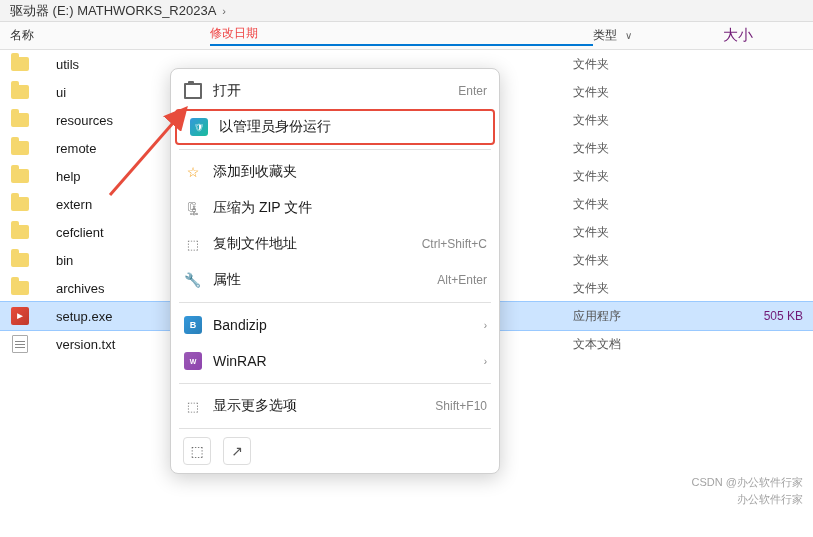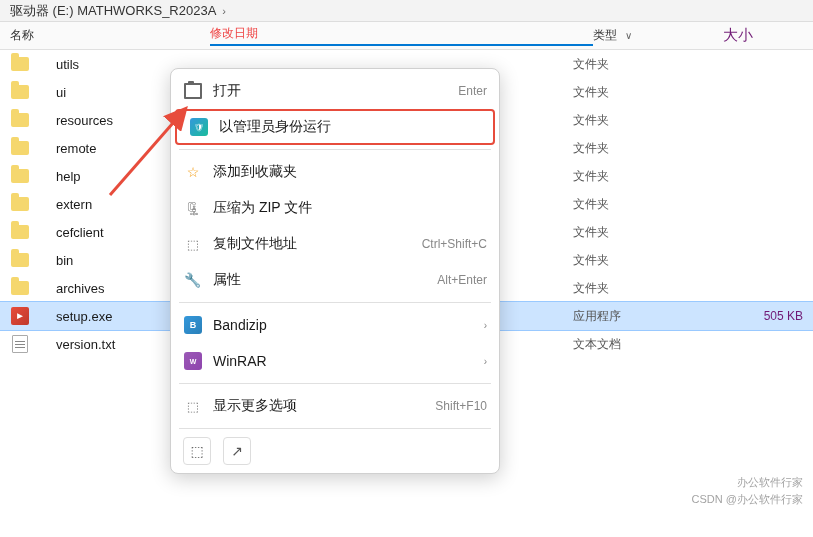--- a/index.html
+++ b/index.html
@@ -554,15 +554,15 @@
 
   <defs>
     <marker id="arrowhead" markerWidth="8" markerHeight="8" refX="4" refY="4" orient="auto">
       <polygon points="0 0, 8 4, 0 8" fill="#e74c3c"></polygon>
     </marker>
   </defs>
   <line x1="10" y1="100" x2="80" y2="20" stroke="#e74c3c" stroke-width="3" marker-end="url(#arrowhead)"></line>
 </svg>
 
 <div class="watermark">
+  <div>CSDN @办公软件行家</div>
   <div>办公软件行家</div>
-  <div>CSDN @办公软件行家</div>
 </div>
 
 </body></html>

